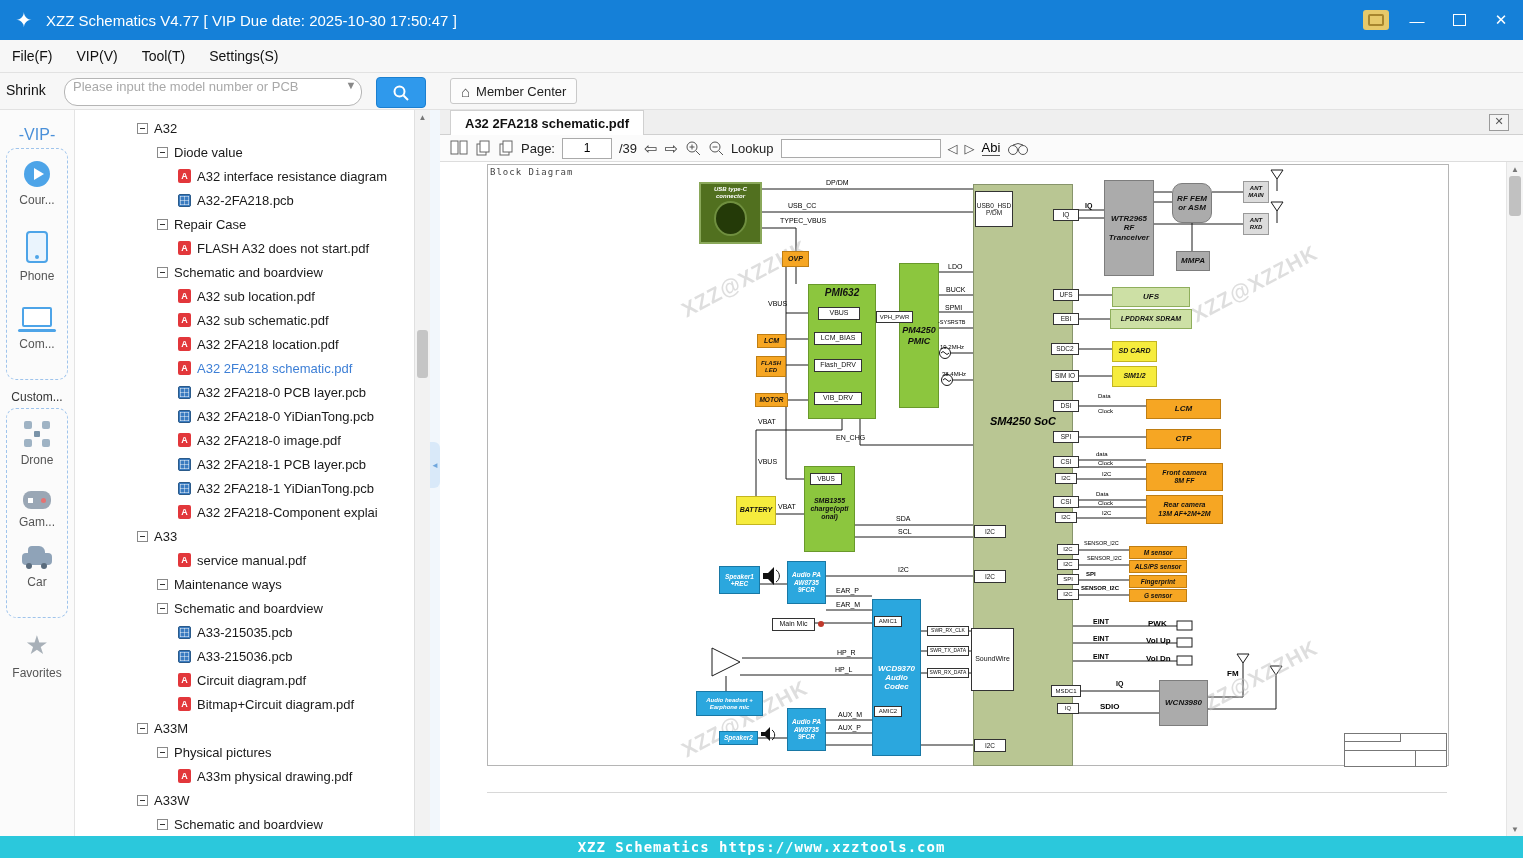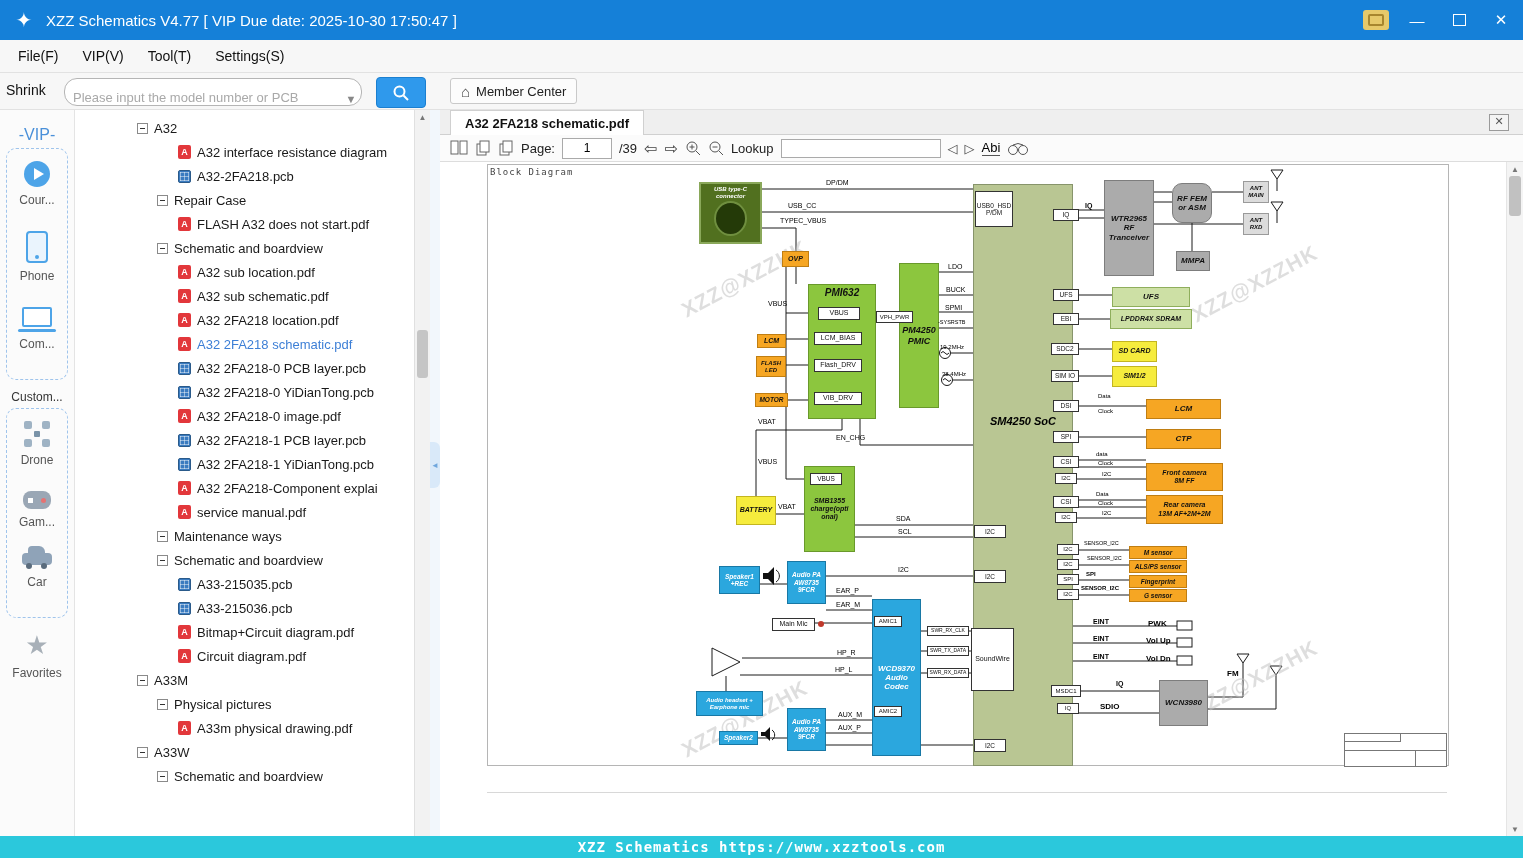--- a/index.html
+++ b/index.html
@@ -11,28 +11,28 @@
   .app-logo{width:24px;height:24px;margin:0 10px 0 12px;font-size:20px;line-height:24px;text-align:center;color:#fff}
   .app-title{font-size:15px}
   .tb-right{position:absolute;right:8px;top:0;height:40px;display:flex;align-items:center;gap:14px}
   .vip-pay-icon{width:26px;height:20px;background:#E7C96A;border-radius:3px;position:relative}
   .vip-pay-icon::after{content:"";position:absolute;left:5px;right:5px;top:4px;bottom:4px;border:2px solid #A8862E;border-radius:2px}
   .win-btn{width:28px;height:28px;display:flex;align-items:center;justify-content:center;font-size:15px;color:#fff}
   .win-max{font-size:13px;border:0}
   .win-max::after{content:"";width:11px;height:10px;border:1.5px solid #fff;display:block}
   
   .menubar{position:absolute;left:0;top:40px;width:100%;height:33px;background:#F7F7F7;
-           border-bottom:1px solid #E2E2E2;display:flex;align-items:center;padding-left:6px;box-sizing:border-box}
+           border-bottom:1px solid #E2E2E2;display:flex;align-items:center;box-sizing:border-box}
   .menu-item{font-size:14px;color:#111;padding:0 12px}
   
   .toolbar{position:absolute;left:0;top:73px;width:100%;height:37px;background:#F7F7F7;
            border-bottom:1px solid #E2E2E2;box-sizing:border-box}
   .shrink-btn{position:absolute;left:6px;top:9px;font-size:14px;color:#111}
   .search-wrap{position:absolute;left:64px;top:5px;width:296px;height:26px;background:#fff;
-               border:1px solid #B5B5B5;border-radius:13px;display:flex;align-items:flex-end}
+               border:1px solid #B5B5B5;border-radius:13px;display:flex;align-items:flex-start}
   .search-input{flex:1;border:0;outline:none;font-size:13px;padding:0 8px;color:#333;background:transparent;font-family:inherit}
   .search-input::placeholder{color:#A9A9A9}
   .search-chevron{width:20px;color:#888;font-size:11px;text-align:center}
   .search-btn{position:absolute;left:376px;top:4px;width:48px;height:29px;background:#2F99EC;
               border:1px solid #1b7fd0;border-radius:4px;display:flex;align-items:center;justify-content:center}
   .member-center{position:absolute;left:450px;top:78px;height:24px;padding:0 10px;background:#FCFCFC;
                  border:1px solid #C9C9C9;border-radius:3px;display:flex;align-items:center;gap:6px;font-size:13px;color:#222}
   .home-glyph{font-size:15px;color:#444}
   
   .sidebar{position:absolute;left:0;top:110px;width:75px;bottom:22px;background:#FBFBFB;
@@ -209,20 +209,24 @@
     <div class="slabel">Favorites</div>
   </div>
 </div>
 
 <div class="treepanel">
   <div class="tree">
       <div class="trow" style="padding-left: 62px;">
         <span class="tic ic-exp"></span>
         <span class="tlabel">A32</span>
       </div>
+      <div class="trow" style="padding-left: 82px;">
+        <span class="tic ic-exp"></span>
+        <span class="tlabel">Diode value</span>
+      </div>
       <div class="trow" style="padding-left: 103px;">
         <span class="tic ic-pdf"></span>
         <span class="tlabel">A32 interface resistance diagram</span>
       </div>
       <div class="trow" style="padding-left: 103px;">
         <span class="tic ic-pcb"></span>
         <span class="tlabel">A32-2FA218.pcb</span>
       </div>
       <div class="trow" style="padding-left: 82px;">
         <span class="tic ic-exp"></span>
@@ -269,20 +273,24 @@
         <span class="tlabel">A32 2FA218-1 PCB layer.pcb</span>
       </div>
       <div class="trow" style="padding-left: 103px;">
         <span class="tic ic-pcb"></span>
         <span class="tlabel">A32 2FA218-1 YiDianTong.pcb</span>
       </div>
       <div class="trow" style="padding-left: 103px;">
         <span class="tic ic-pdf"></span>
         <span class="tlabel">A32 2FA218-Component explai</span>
       </div>
+      <div class="trow" style="padding-left: 62px;">
+        <span class="tic ic-exp"></span>
+        <span class="tlabel">A33</span>
+      </div>
       <div class="trow" style="padding-left: 103px;">
         <span class="tic ic-pdf"></span>
         <span class="tlabel">service manual.pdf</span>
       </div>
       <div class="trow" style="padding-left: 82px;">
         <span class="tic ic-exp"></span>
         <span class="tlabel">Maintenance ways</span>
       </div>
       <div class="trow" style="padding-left: 82px;">
         <span class="tic ic-exp"></span>
@@ -291,25 +299,25 @@
       <div class="trow" style="padding-left: 103px;">
         <span class="tic ic-pcb"></span>
         <span class="tlabel">A33-215035.pcb</span>
       </div>
       <div class="trow" style="padding-left: 103px;">
         <span class="tic ic-pcb"></span>
         <span class="tlabel">A33-215036.pcb</span>
       </div>
       <div class="trow" style="padding-left: 103px;">
         <span class="tic ic-pdf"></span>
+        <span class="tlabel">Circuit diagram.pdf</span>
+      </div>
+      <div class="trow" style="padding-left: 103px;">
+        <span class="tic ic-pdf"></span>
         <span class="tlabel">Bitmap+Circuit diagram.pdf</span>
-      </div>
-      <div class="trow" style="padding-left: 103px;">
-        <span class="tic ic-pdf"></span>
-        <span class="tlabel">Circuit diagram.pdf</span>
       </div>
       <div class="trow" style="padding-left: 62px;">
         <span class="tic ic-exp"></span>
         <span class="tlabel">A33M</span>
       </div>
       <div class="trow" style="padding-left: 82px;">
         <span class="tic ic-exp"></span>
         <span class="tlabel">Physical pictures</span>
       </div>
       <div class="trow" style="padding-left: 103px;">

